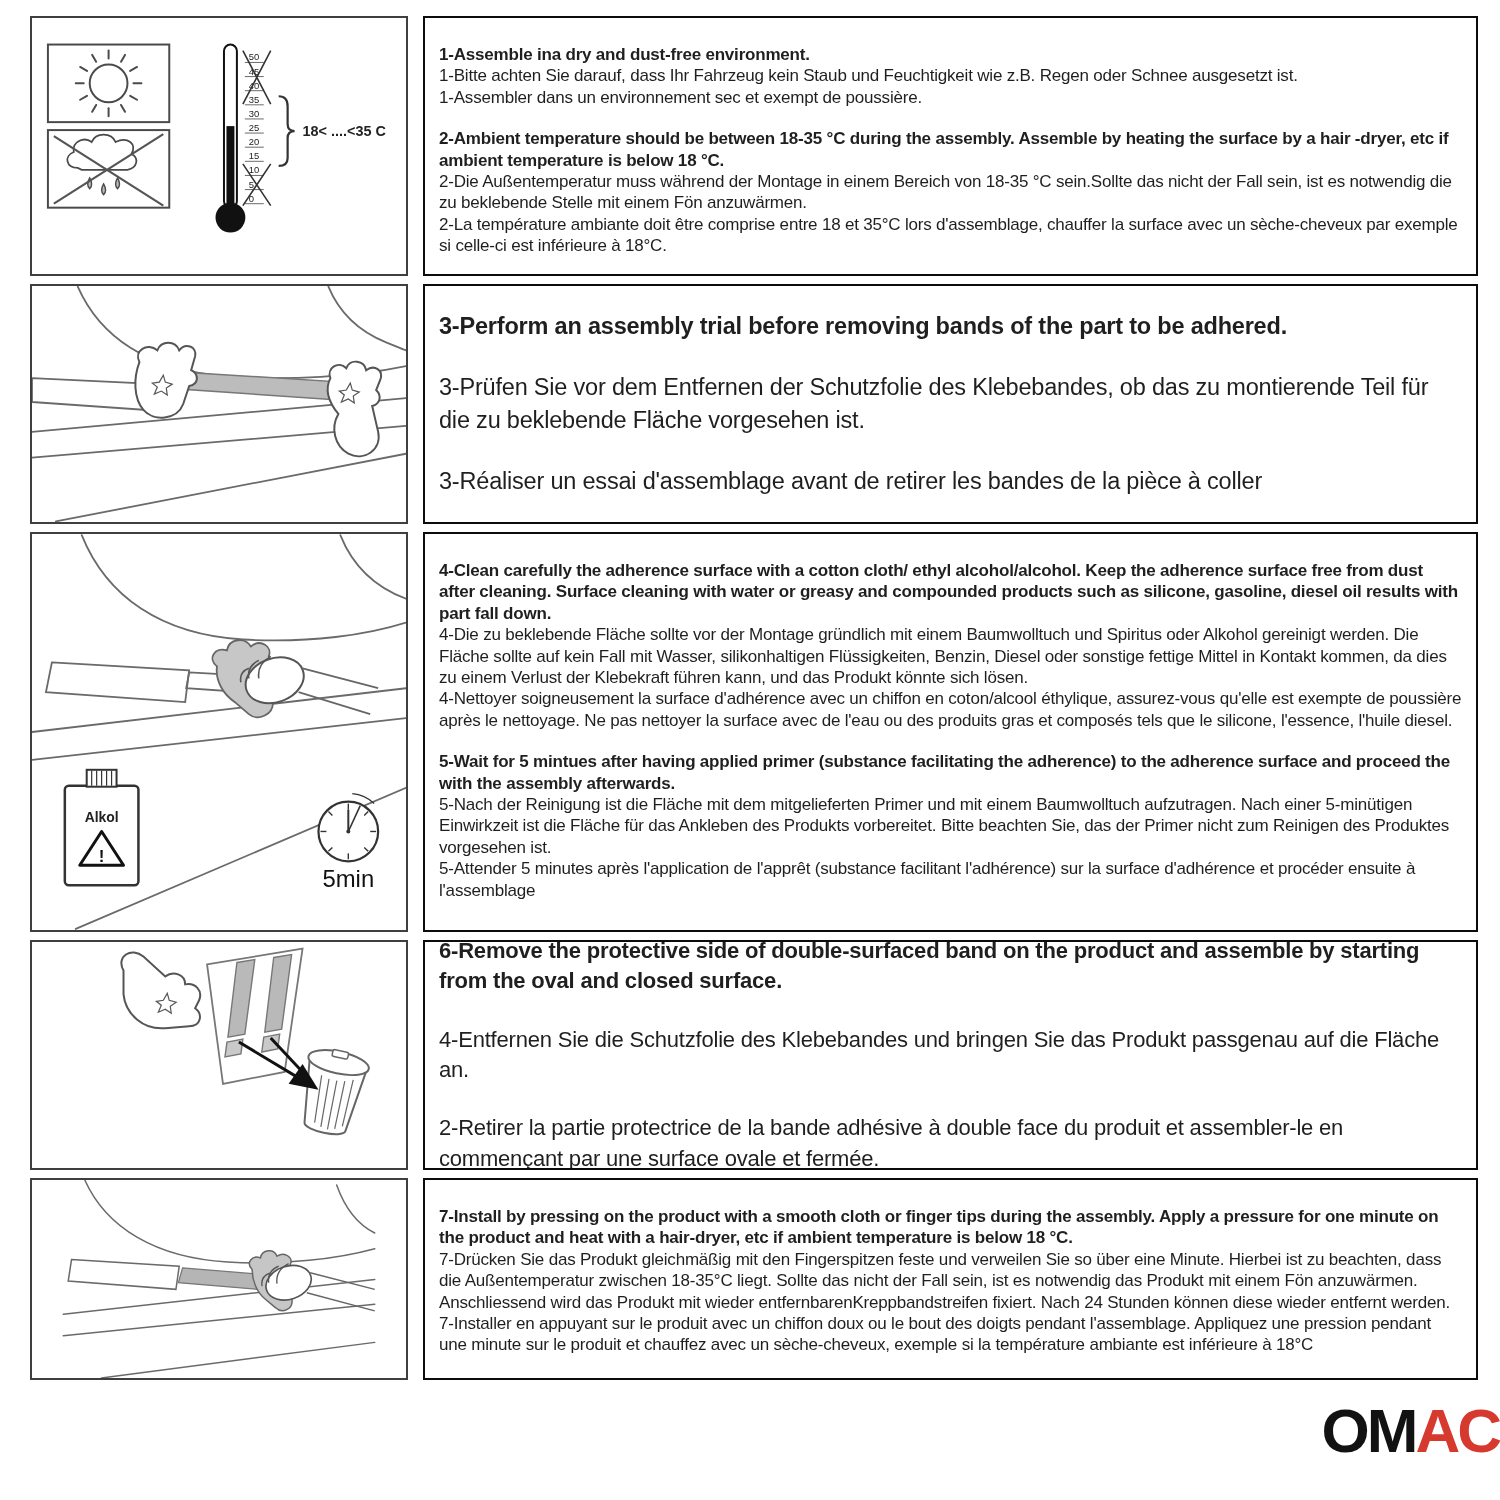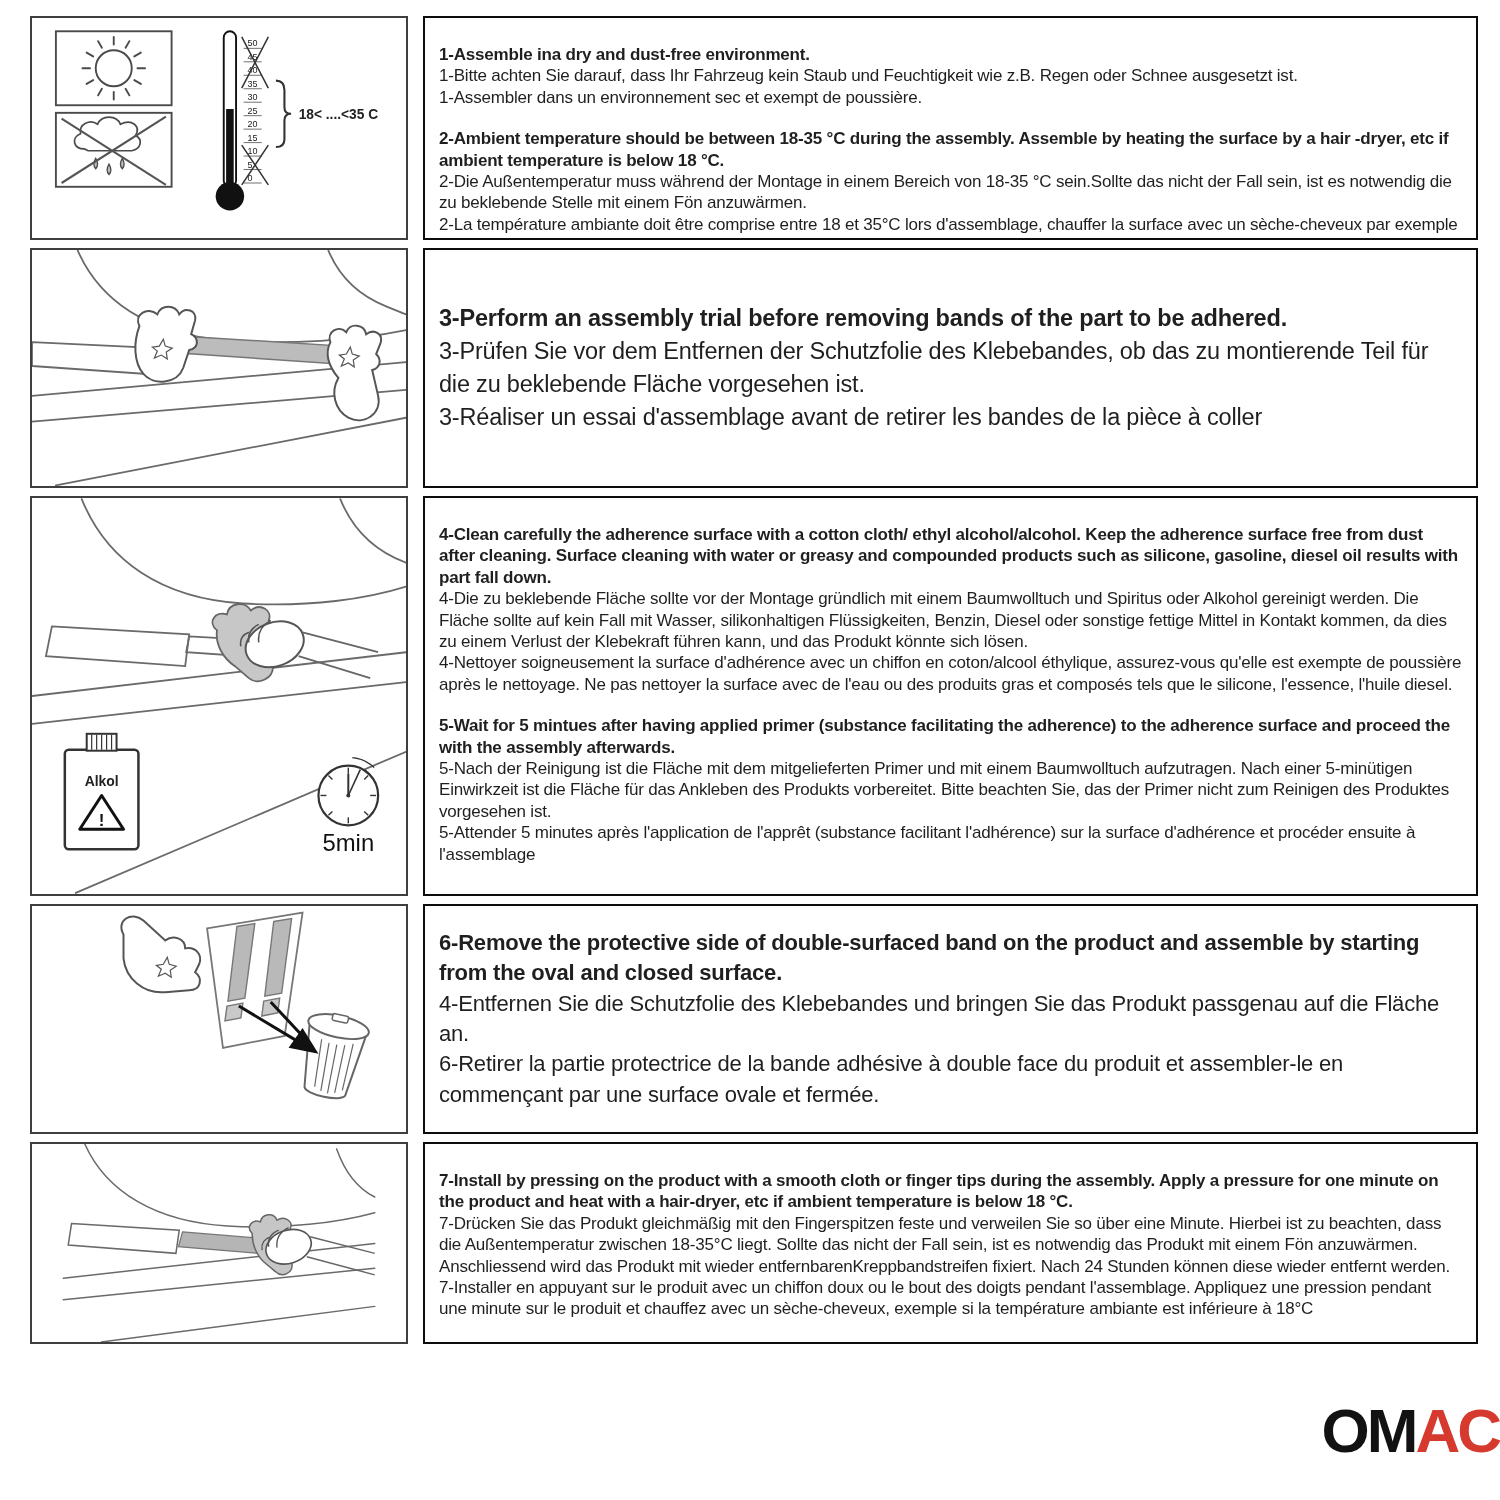--- a/index.html
+++ b/index.html
@@ -8,22 +8,22 @@
         font-family:"Liberation Sans",sans-serif;color:var(--ink);
         padding:16px 22px 0 30px;box-sizing:border-box;}
   .title{white-space:nowrap;margin:0 0 10px 6px;height:52px;}
   .title-scale{display:inline-block;transform:scaleX(.88);transform-origin:0 50%;
         font-weight:bold;font-size:40px;letter-spacing:-1px;color:var(--red);}
   .row{display:flex;gap:15px;margin-bottom:8px;}
   .illu{flex:0 0 378px;border:2px solid #3f3f3f;background:#fff;box-sizing:border-box;}
   .illu svg{display:block;width:100%;height:100%;}
   .textbox{flex:1;border:2px solid #0c0c0c;background:#fff;box-sizing:border-box;
         padding:26px 14px;overflow:hidden;}
-  .textbox.center{display:flex;flex-direction:column;justify-content:center;}
-  .r1{height:224px}.r2{height:240px}.r3{height:400px}.r4{height:230px}.r5{height:202px}
+  .textbox.center{display:flex;flex-direction:column;justify-content:center;gap:28px;}
+  .r1{height:260px}.r2{height:240px}.r3{height:400px}.r4{height:230px}.r5{height:202px}
   .textbox p{margin:0;letter-spacing:-0.2px;}
   .t-small p{font-size:17px;line-height:1.26;}
   .t-big p{font-size:23.5px;line-height:1.4;}
   .t-mid p{font-size:22px;line-height:1.38;}
   .b{font-weight:bold;}
   .gap-top{margin-top:20px !important;}
   .logo{position:absolute;right:0;bottom:34px;background:#fff;padding:4px 1px 4px 22px;
         font-weight:bold;font-size:62px;letter-spacing:-3px;line-height:1;white-space:nowrap;}
   .logo-black{color:#121212;}
   .logo-red{color:var(--logo-red);}
@@ -223,21 +223,21 @@
         <g>
           <line x1="208" y1="100" x2="268" y2="136" stroke="#111" stroke-width="3"></line>
           <line x1="240" y1="96" x2="272" y2="130" stroke="#111" stroke-width="3"></line>
           <path d="M 288,148 L 258,142 L 272,122 Z" fill="#111"></path>
         </g>
       </svg>
     </div>
     <div class="textbox t-mid center">
       <p class="b">6-Remove the protective side of double-surfaced band on the product and assemble by starting from the oval and closed surface.</p>
       <p>4-Entfernen Sie die Schutzfolie des Klebebandes und bringen Sie das Produkt passgenau auf die Fläche an.</p>
-      <p>6-Retirer la partie protectrice de la bande adhésive à double face du produit et assembler-le en commençant par une surface ovale et fermée.</p>
+      <p>2-Retirer la partie protectrice de la bande adhésive à double face du produit et assembler-le en commençant par une surface ovale et fermée.</p>
     </div>
   </div>
 
   <div class="row r5">
     <div class="illu">
       <svg viewBox="0 0 376 239" preserveAspectRatio="xMidYMid meet">
         <g stroke="#6a6a6a" stroke-width="1.8" fill="none" stroke-linecap="round">
           <path d="M 26,0 C 52,58 112,94 198,99 C 268,103 332,95 376,83"></path>
           <path d="M 330,6 C 340,34 356,54 376,64"></path>
           <path d="M 10,96 L 140,104 L 136,132 L 6,122 Z"></path>

